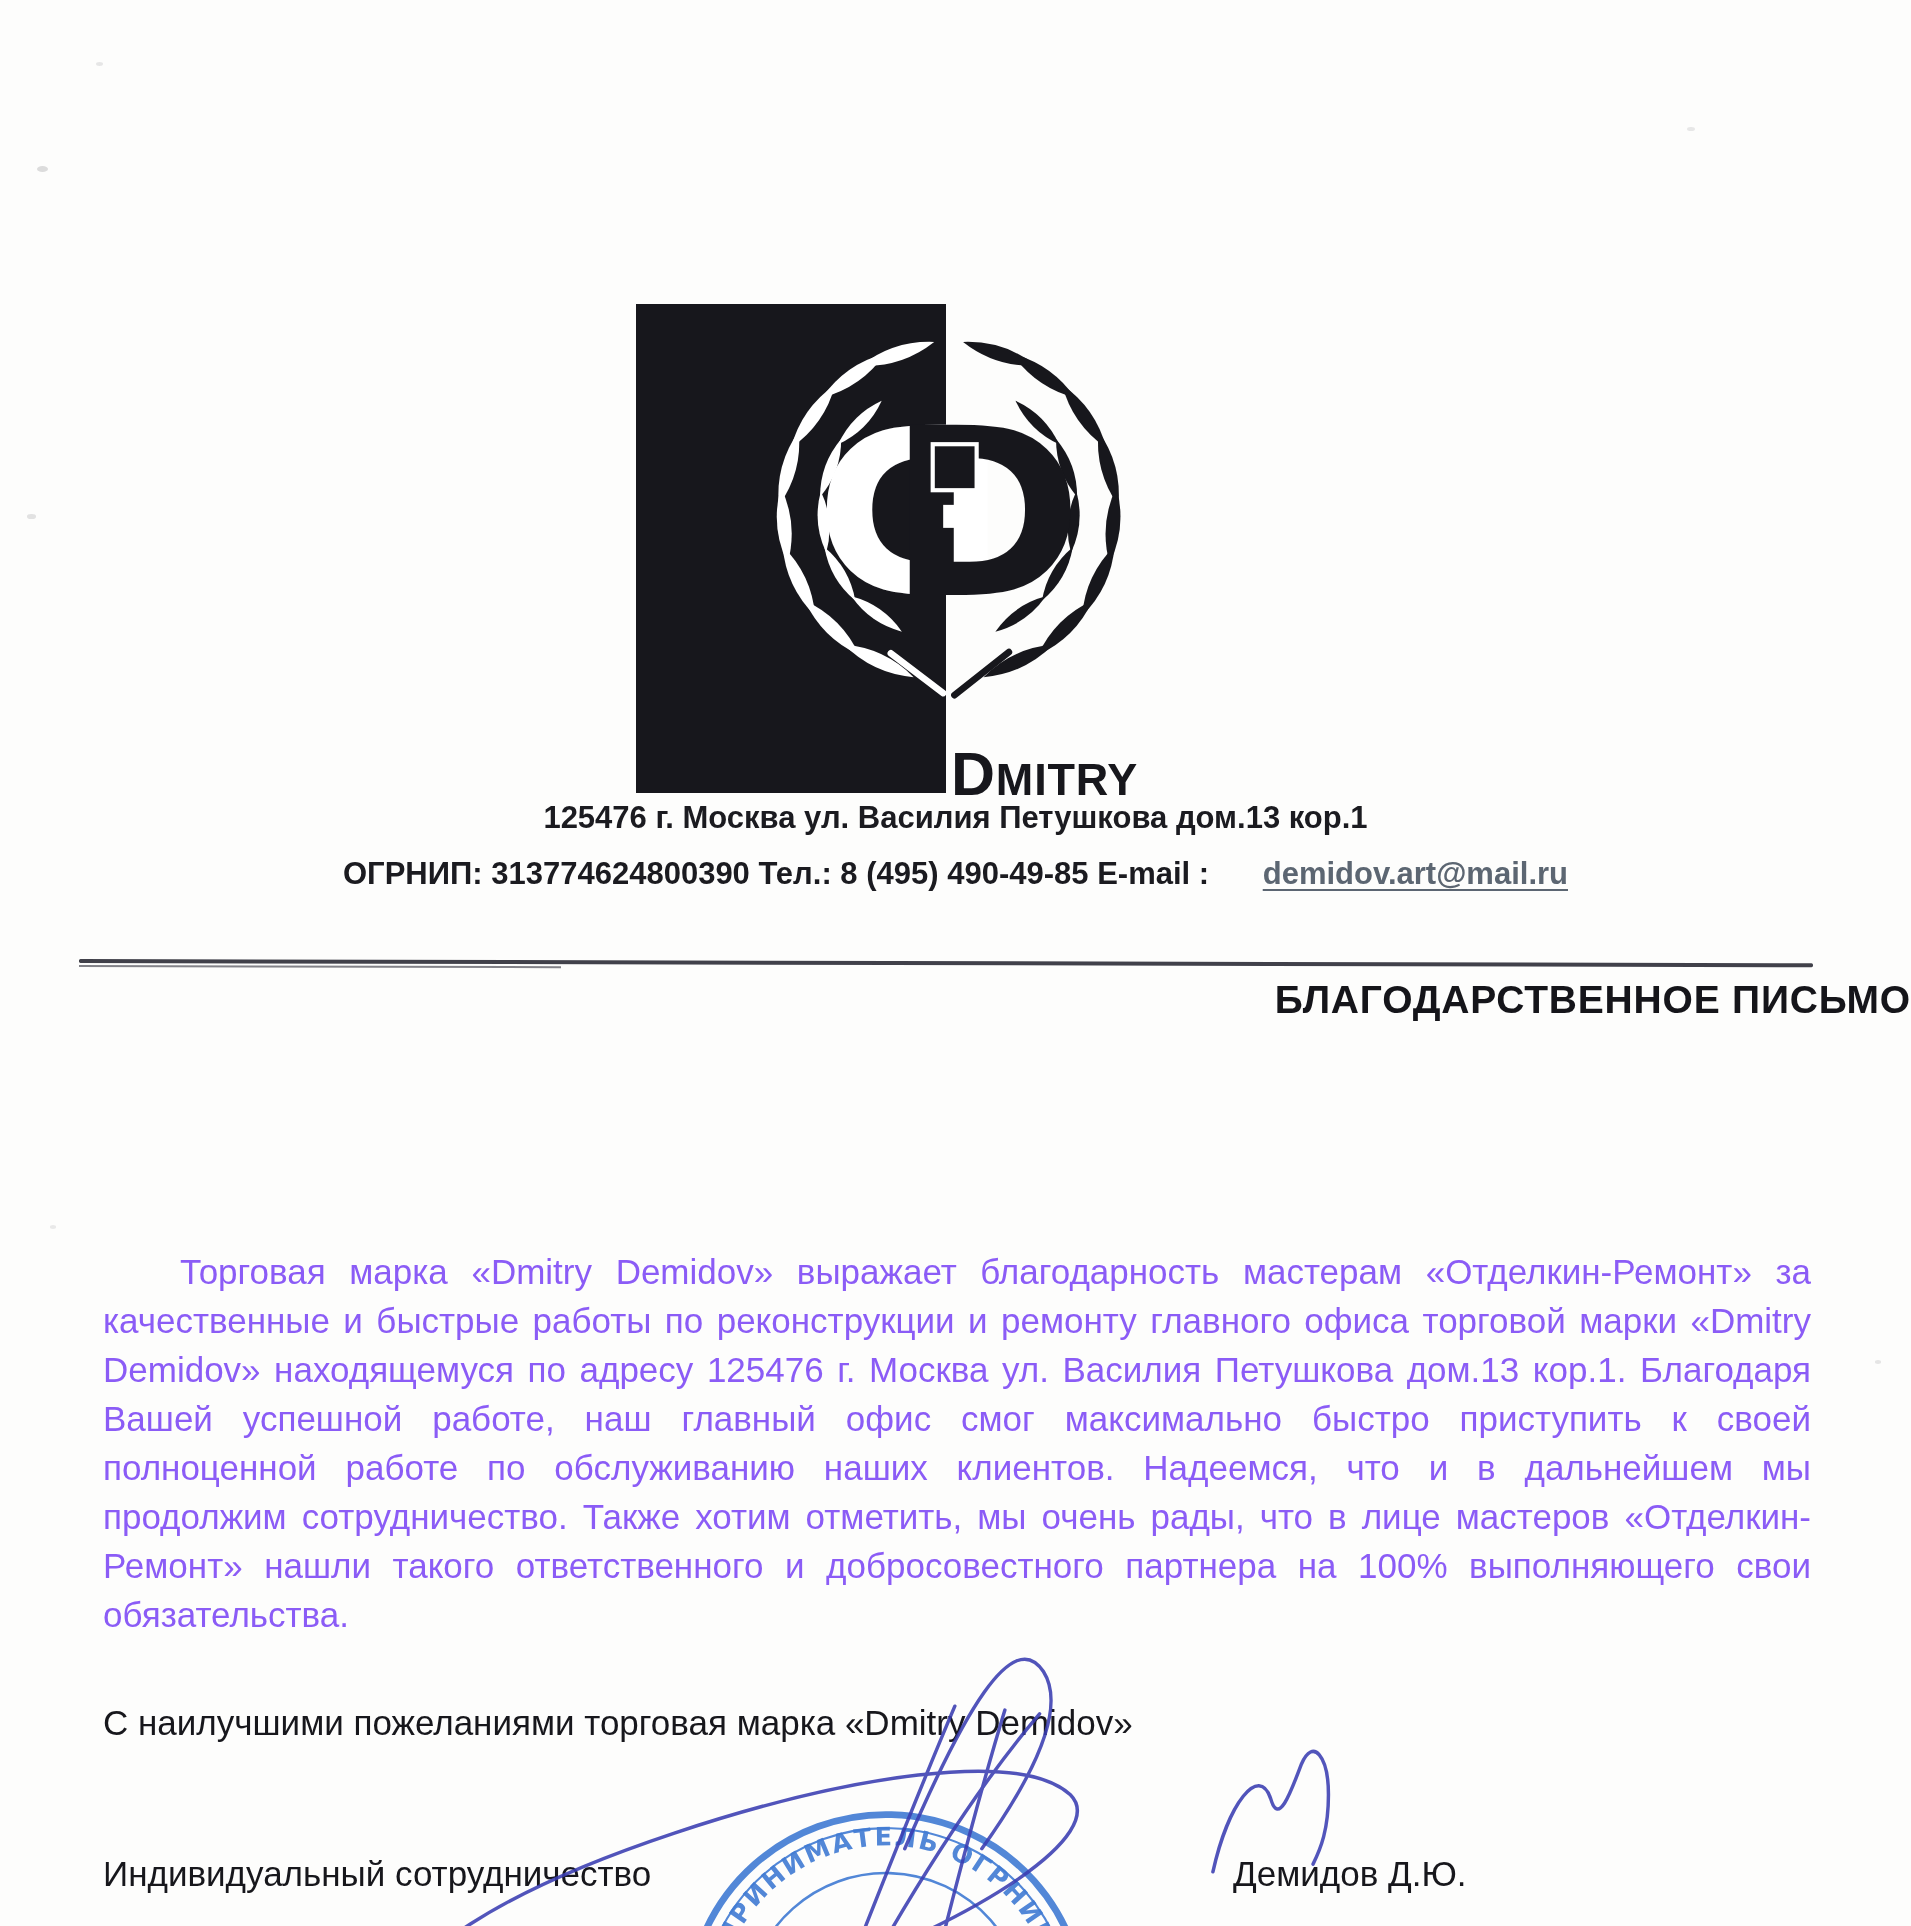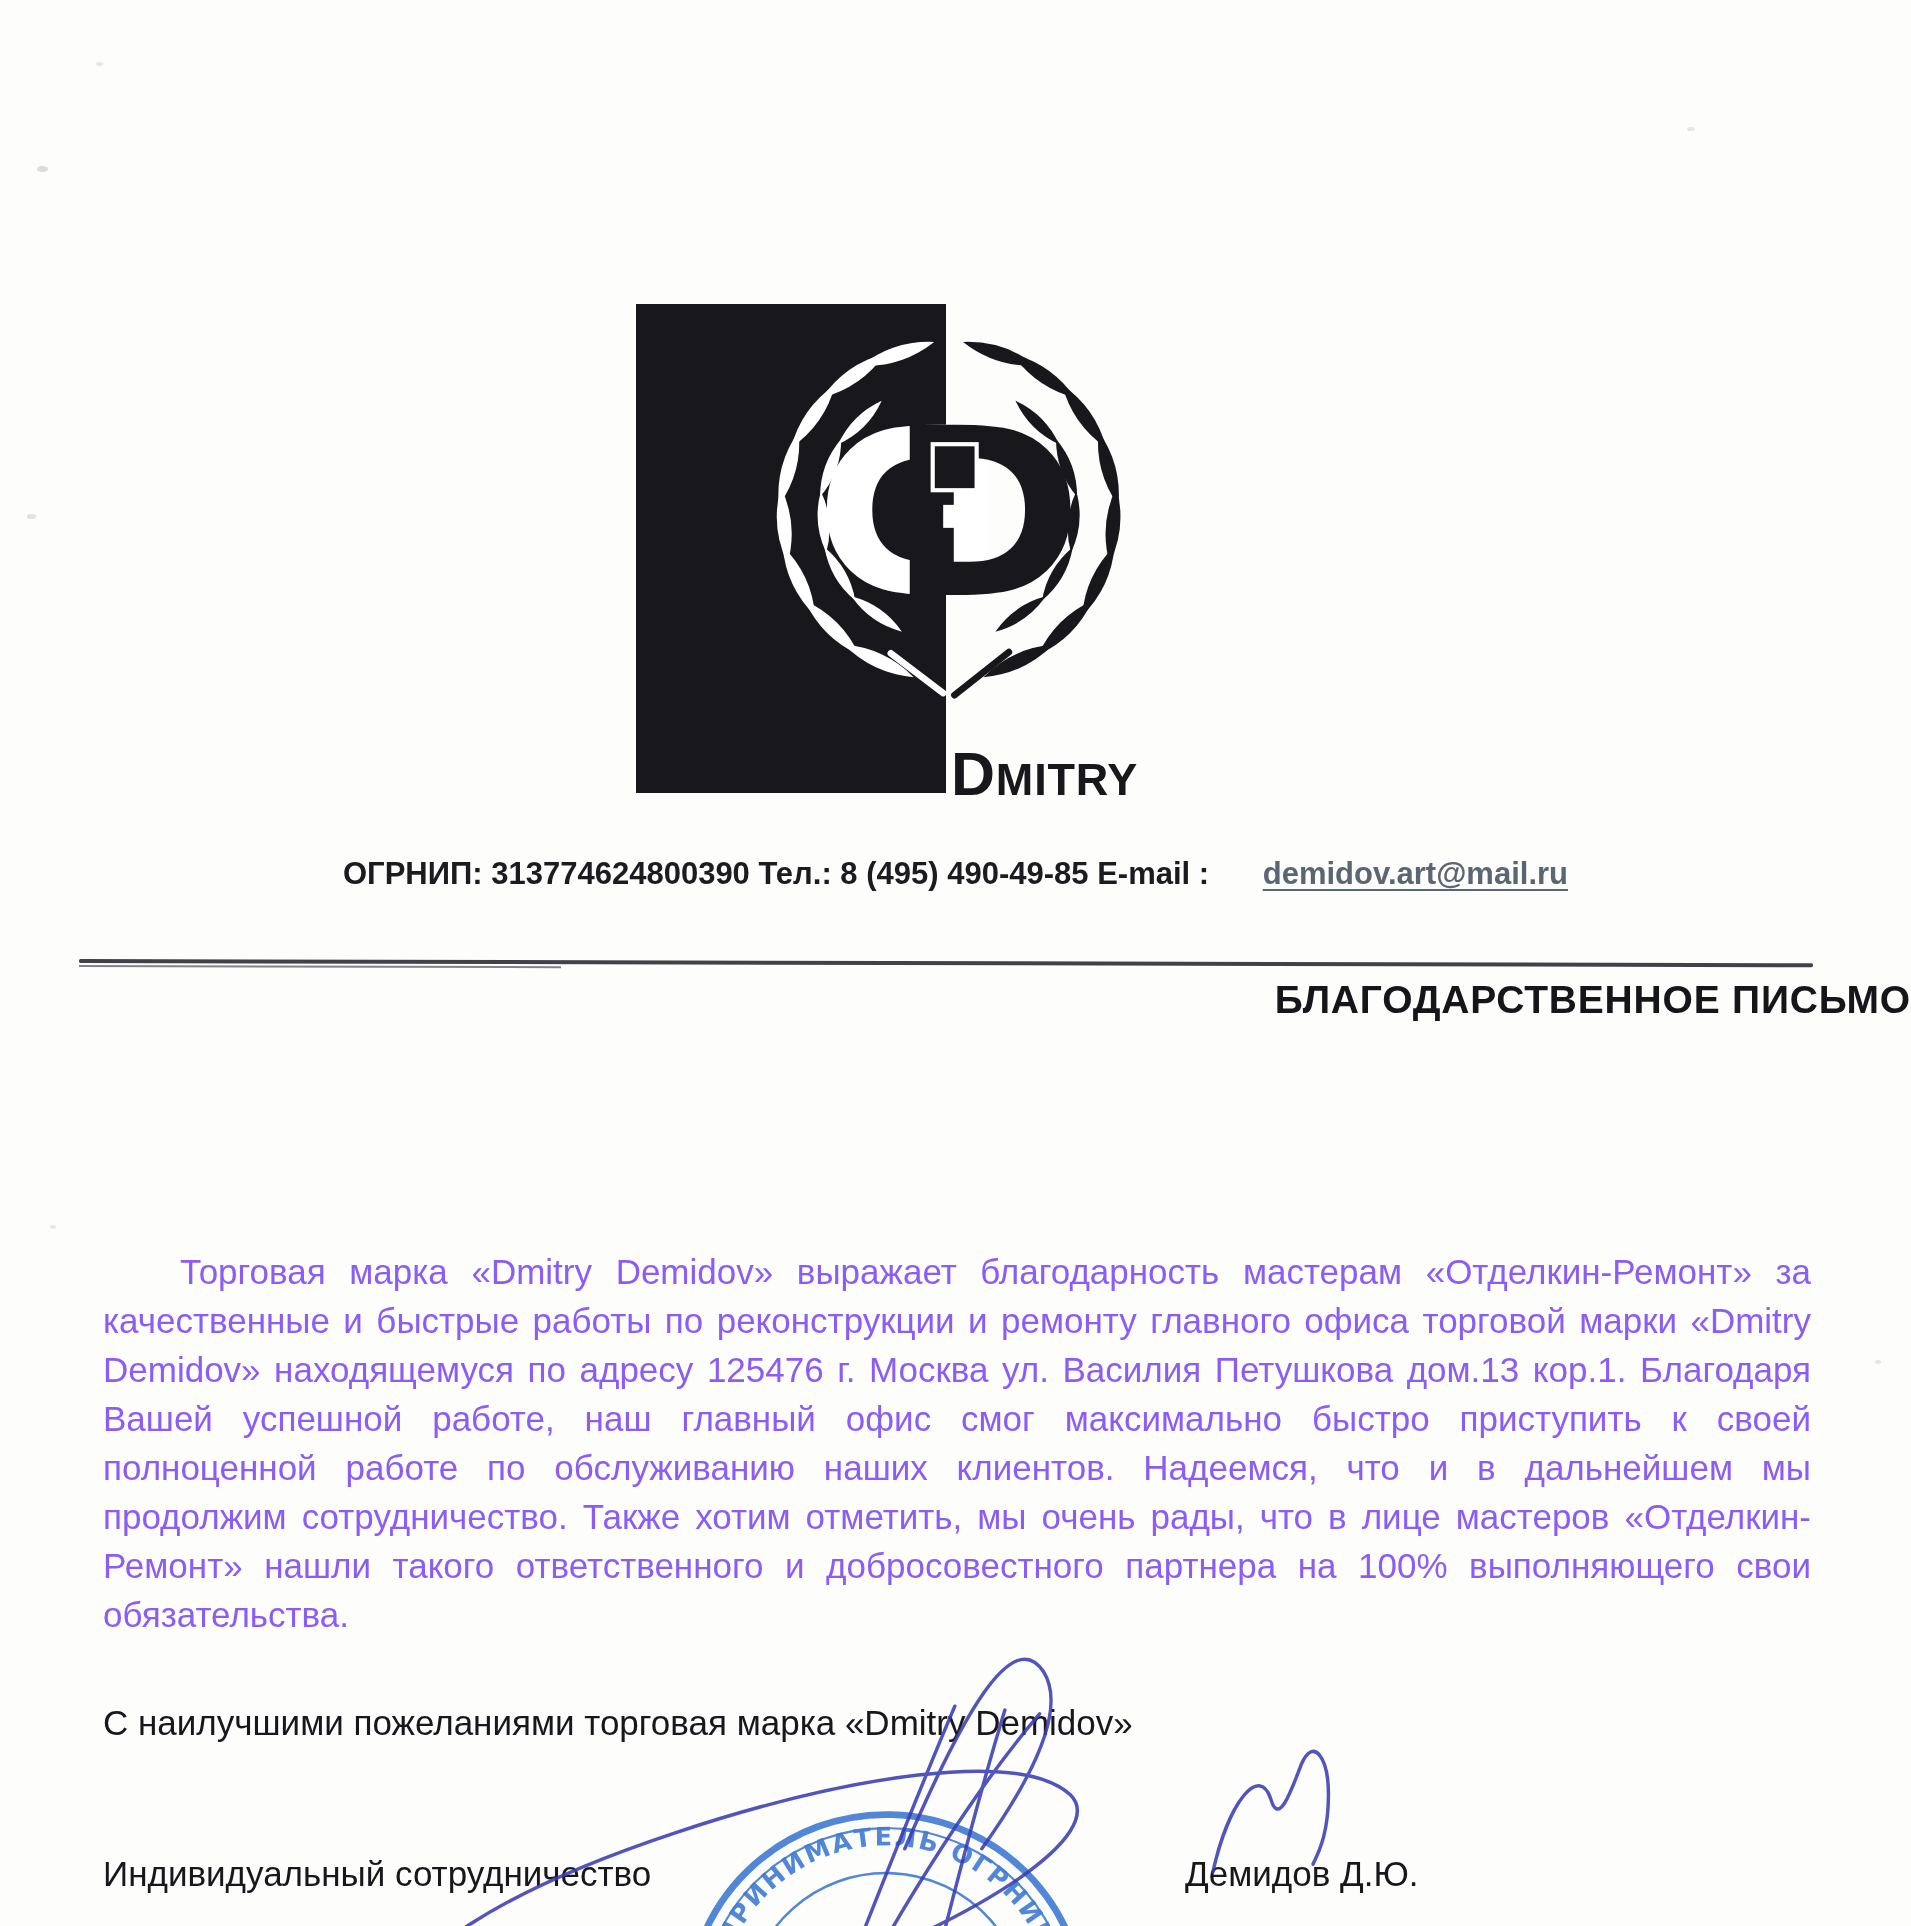--- a/index.html
+++ b/index.html
@@ -30,21 +30,21 @@
   .rule2{position:absolute;left:79px;top:965px;width:482px;height:1.5px;background:#41414a;opacity:.65;transform:rotate(0.14deg);transform-origin:left center;}
   .doc-title{position:absolute;left:0;top:978px;width:1911px;text-align:right;font-size:39px;font-weight:bold;letter-spacing:0.8px;color:#15151a;}
   
   .body-par{
     position:absolute;left:103px;top:1247px;width:1708px;
     font-size:35px;line-height:49px;text-align:justify;text-indent:77px;
     word-spacing:2.3px;color:#8b5cf6;
   }
   .closing{position:absolute;left:103px;top:1703px;font-size:35px;white-space:nowrap;}
   .role{position:absolute;left:103px;top:1854px;font-size:35px;white-space:nowrap;}
-  .sig-name{position:absolute;left:1185px;top:1854px;font-size:35px;white-space:nowrap;}
+  .sig-name{position:absolute;left:1233px;top:1854px;font-size:35px;white-space:nowrap;}
   
   .stamp{position:absolute;left:674px;top:1801px;width:424px;height:424px;transform:rotate(-20deg);opacity:.9;}
   .signature{position:absolute;left:327px;top:1579px;width:1117px;height:732px;}
   
   .speck{position:absolute;border-radius:50%;}
   .s1{left:37px;top:166px;width:10.8px;height:6.2px;background:#dcdcdc;}
   .s2{left:27px;top:514px;width:8.5px;height:4.6px;background:#e2e2e2;}
   .s3{left:96px;top:62px;width:7px;height:3.9px;background:#e6e6e6;}
   .s4{left:50px;top:1225px;width:6.2px;height:3.5px;background:#e9e9e9;}
   .s7{left:1687px;top:127px;width:7.7px;height:4.2px;background:#e7e7e7;}
@@ -103,20 +103,21 @@
         <rect x="430" y="285" width="105" height="110" fill="#17171c" stroke="#ffffff" stroke-width="10"></rect>
         <rect x="455" y="430" width="60" height="55" fill="#ffffff"></rect>
       </g>
     </svg>
 
     <div class="logo-text">
       <div class="logo-word word-demidov"><span class="big">D</span><span class="rest">MITRY</span></div>
     </div>
   </div>
 
+  <div class="addr addr1">125476 г. Москва ул. Василия Петушкова дом.13 кор.1</div>
   <div class="addr addr2"><span>ОГРНИП: 313774624800390 Тел.: 8 (495) 490-49-85 E-mail : </span><a class="email-link" href="#">demidov.art@mail.ru</a></div>
 
   <div class="rule"></div>
   <div class="rule2"></div>
 
   <div class="doc-title">БЛАГОДАРСТВЕННОЕ ПИСЬМО</div>
 
   <div class="body-par">Торговая марка «Dmitry Demidov» выражает благодарность мастерам «Отделкин-Ремонт» за качественные и быстрые работы по реконструкции и ремонту главного офиса торговой марки «Dmitry Demidov» находящемуся по адресу 125476 г. Москва ул. Василия Петушкова дом.13 кор.1. Благодаря Вашей успешной работе, наш главный офис смог максимально быстро приступить к своей полноценной работе по обслуживанию наших клиентов. Надеемся, что и в дальнейшем мы продолжим сотрудничество. Также хотим отметить, мы очень рады, что в лице мастеров «Отделкин-Ремонт» нашли такого ответственного и добросовестного партнера на 100% выполняющего свои обязательства.</div>
 
   <div class="closing">С наилучшими пожеланиями торговая марка «Dmitry Demidov»</div>

